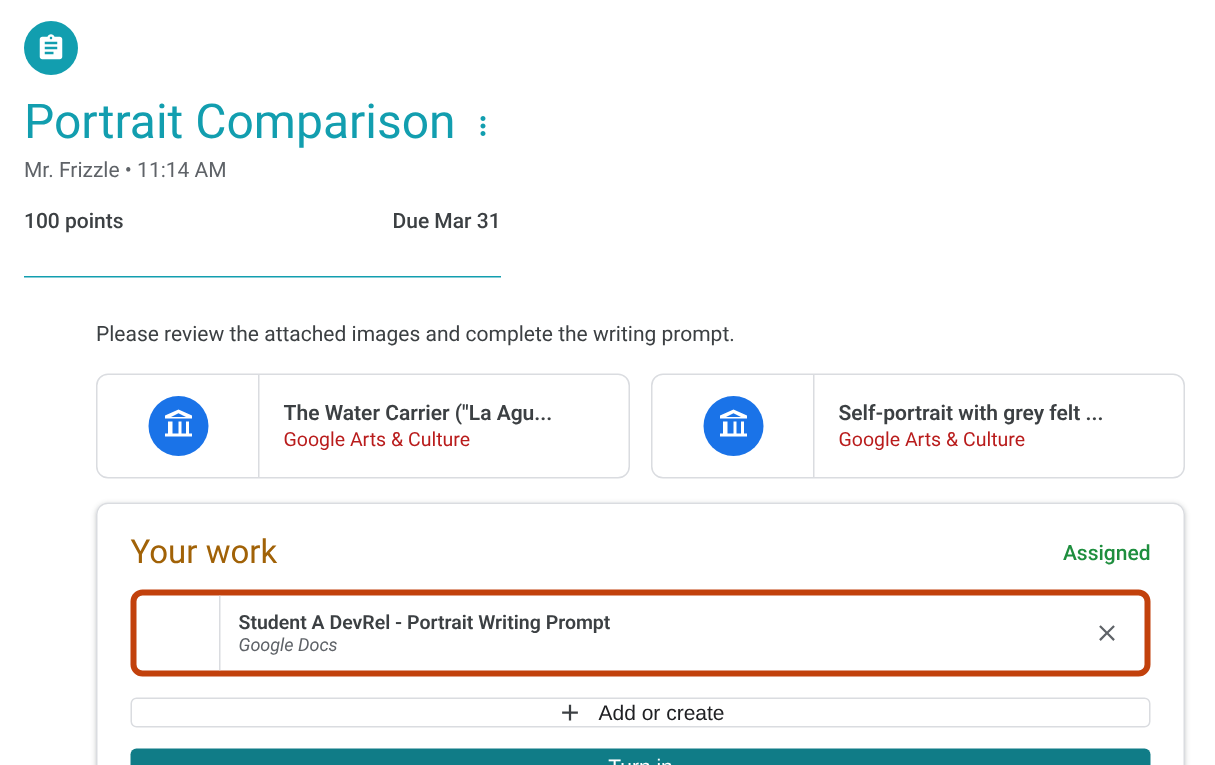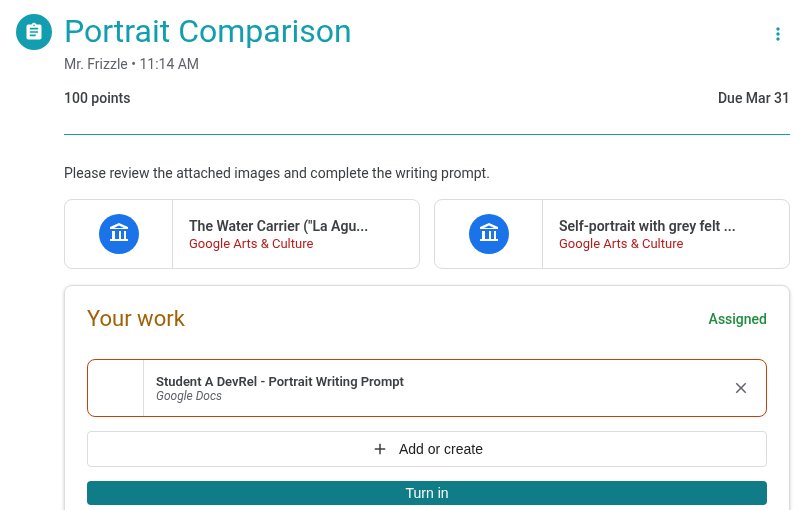--- a/index.html
+++ b/index.html
@@ -14,20 +14,21 @@
       height: 510px;
       overflow: hidden;
     }
     .container {
       padding: 12px 20px 20px 16px;
     }
     .header-row {
       display: flex;
       align-items: flex-start;
       gap: 12px;
+      flex-direction: column;
     }
     .assignment-icon-wrap {
       width: 36px;
       height: 36px;
       border-radius: 50%;
       background: #129eaf;
       display: flex;
       align-items: center;
       justify-content: center;
       flex-shrink: 0;
@@ -164,22 +165,22 @@
       font-size: 22px;
       font-weight: 400;
       color: #a16207;
     }
     .work-status {
       font-size: 14px;
       font-weight: 500;
       color: #1e8e3e;
     }
     .work-file {
-      margin-top: 28px;
-      border: 1px solid #c2410c;
+      margin-top: 12px;
+      border: 4px solid #c2410c;
       border-radius: 8px;
       display: flex;
       align-items: center;
       height: 58px;
       overflow: hidden;
     }
     .work-file-thumb {
       width: 56px;
       height: 100%;
       border-right: 1px solid #dadce0;
@@ -210,21 +211,21 @@
       align-items: center;
     }
     .remove-btn svg {
       width: 18px;
       height: 18px;
       fill: #5f6368;
     }
     .add-btn {
       margin-top: 14px;
       width: 100%;
-      height: 36px;
+      height: 20px;
       border: 1px solid #dadce0;
       border-radius: 4px;
       background: #fff;
       color: #202124;
       font-size: 14px;
       font-weight: 500;
       display: flex;
       align-items: center;
       justify-content: center;
       gap: 10px;

